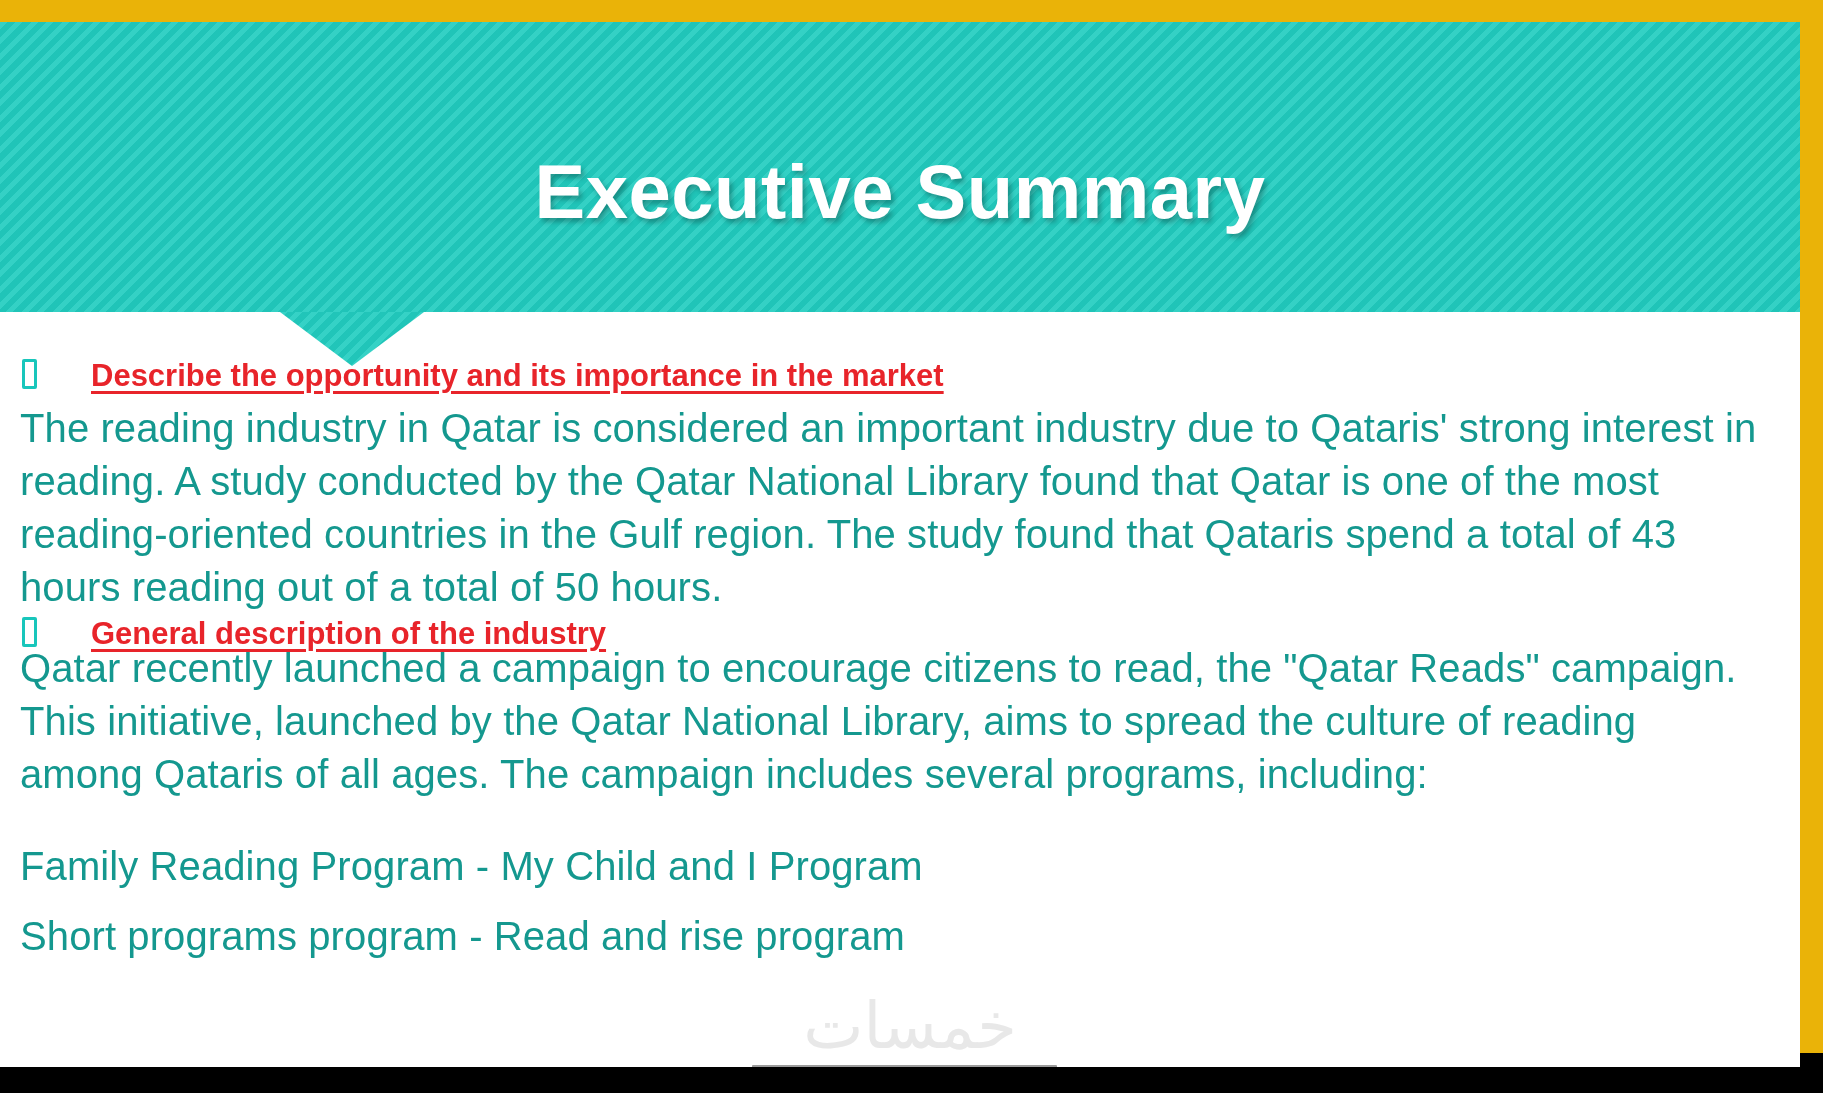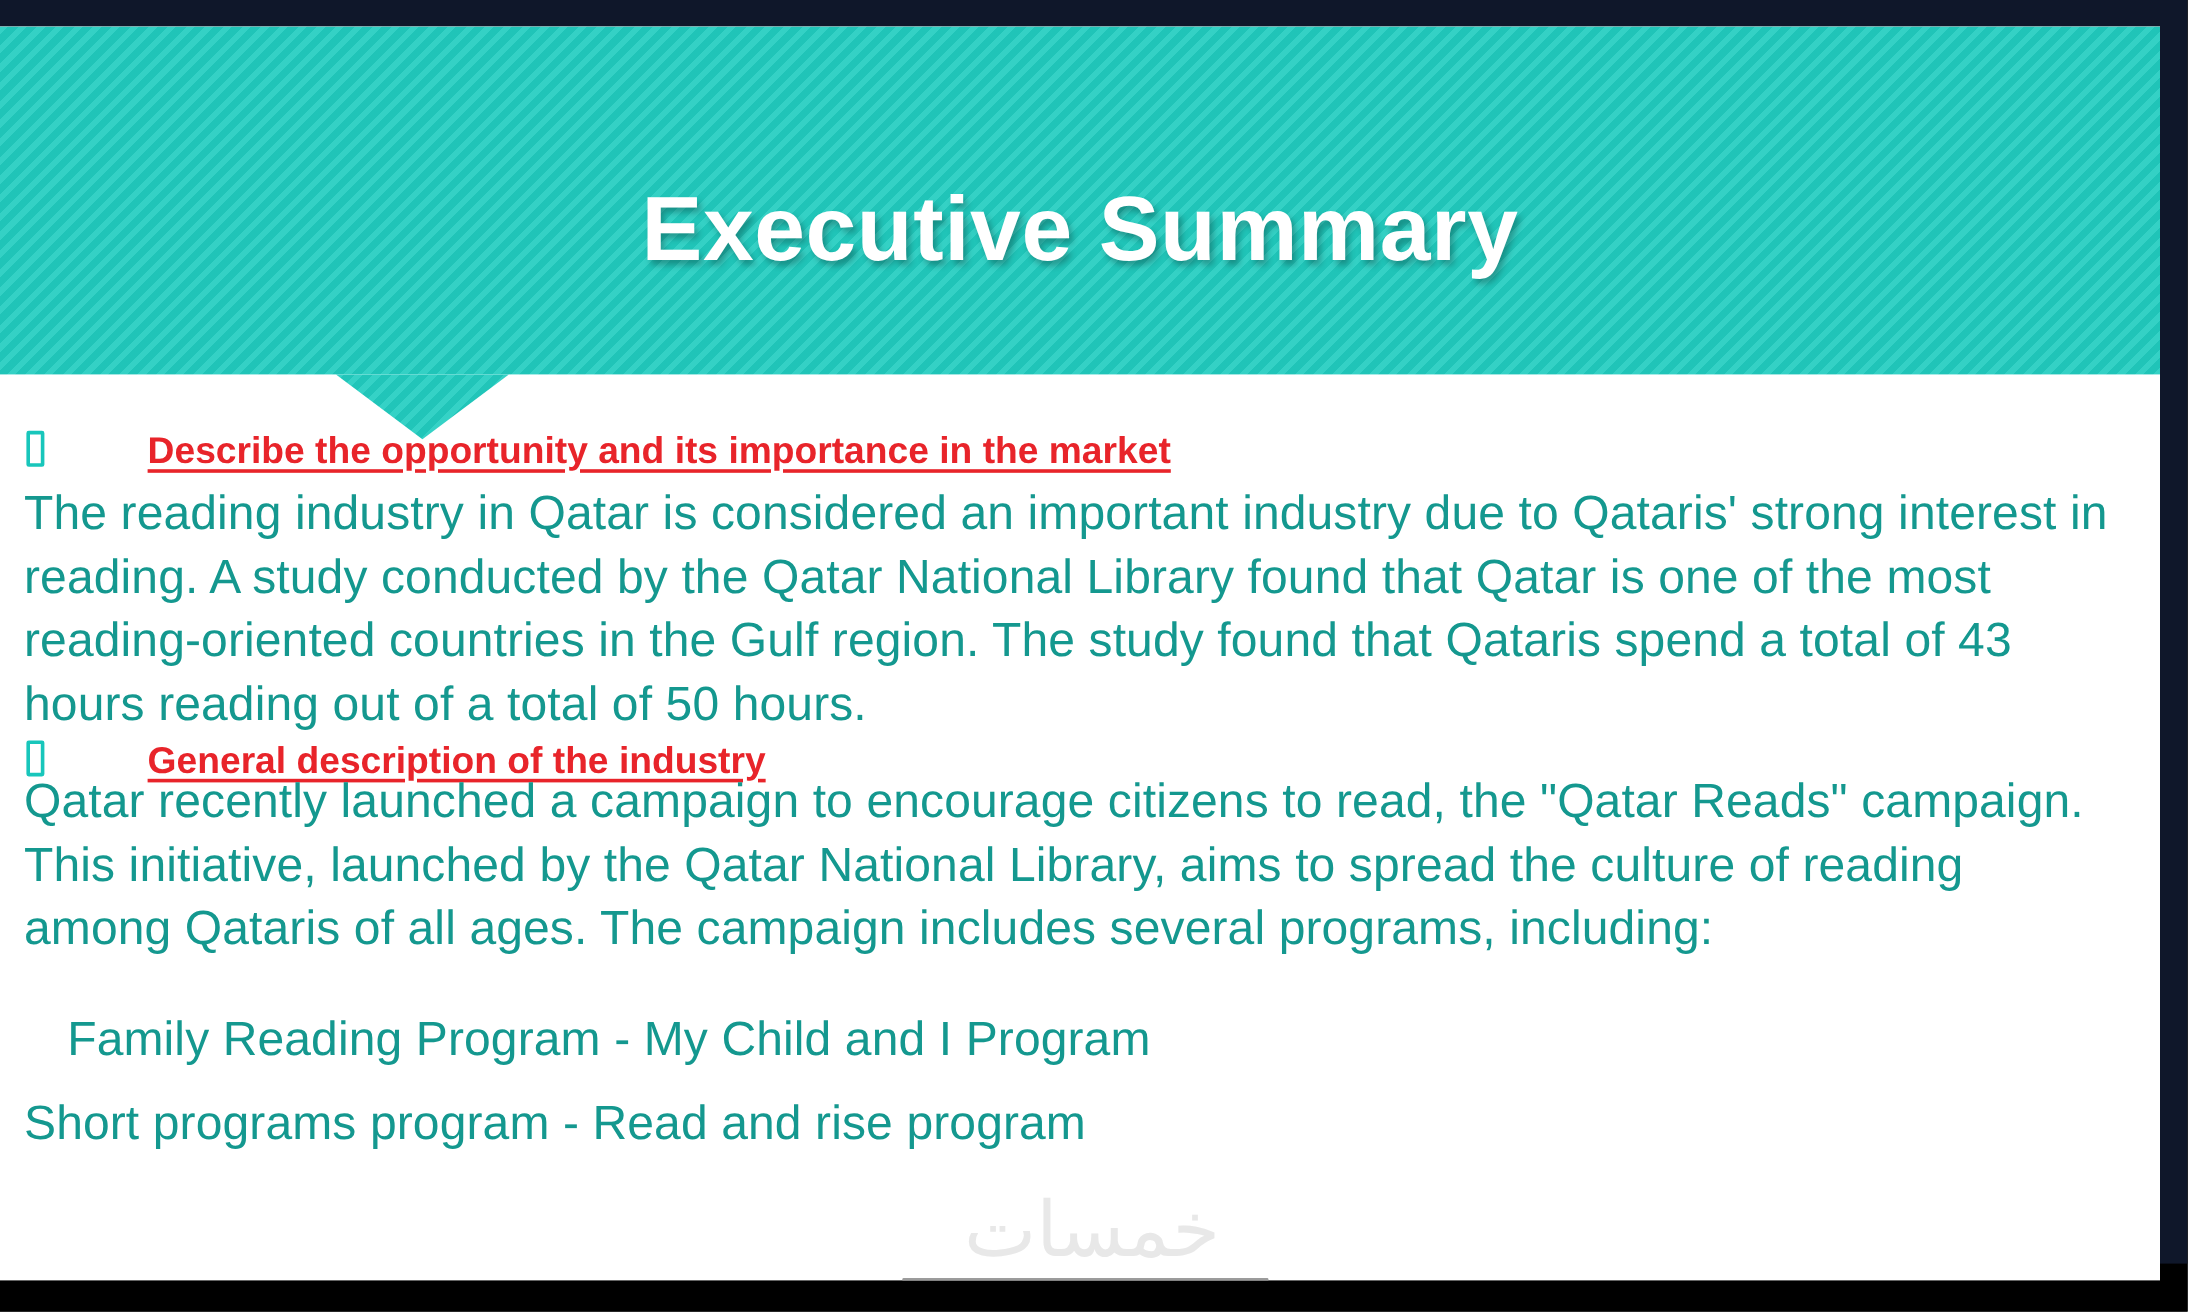--- a/index.html
+++ b/index.html
@@ -12,21 +12,21 @@
     height: 1093px;
     overflow: hidden;
     font-family: "Liberation Sans", sans-serif;
   }
 
   
   #slide-root {
     position: relative;
     width: 1823px;
     height: 1053px;
-    background: #0f172a;
+    background: #eab308;
   }
 
   
   #slide-canvas {
     position: absolute;
     left: 0;
     top: 22px;
     width: 1800px;
     height: 1045px;
     background: #ffffff;
@@ -97,21 +97,20 @@
     top: 290px;
     width: 1800px;
     height: 755px;
   }
 
   .bullet-heading {
     position: absolute;
     display: flex;
     align-items: baseline;
     white-space: nowrap;
-    gap: 32px;
   }
   .bullet-marker {
     display: inline-block;
     width: 15px;
     height: 30px;
     border: 3px solid #18c6bb;
     border-radius: 2px;
     box-sizing: border-box;
     flex: 0 0 auto;
     position: relative;
@@ -181,21 +180,21 @@
 
       <div class="body-paragraph" style="left:20px; top:90px; width:1760px;">The reading industry in Qatar is considered an important industry due to Qataris' strong interest in reading. A study conducted by the Qatar National Library found that Qatar is one of the most reading-oriented countries in the Gulf region. The study found that Qataris spend a total of 43 hours reading out of a total of 50 hours.</div>
 
       <div class="bullet-heading" style="left:22px; top:302px;">
         <span class="bullet-marker"></span>
         <span class="bullet-heading-label" style="margin-left:54px;text-align:right;">General description of the industry</span>
       </div>
 
       <div class="body-paragraph" style="left:20px; top:330px; width:1720px;">Qatar recently launched a campaign to encourage citizens to read, the "Qatar Reads" campaign. This initiative, launched by the Qatar National Library, aims to spread the culture of reading among Qataris of all ages. The campaign includes several programs, including:</div>
 
-      <div class="body-paragraph" style="left:20px; top:528px; width:1600px;margin-left:36px;">Family Reading Program - My Child and I Program</div>
+      <div class="body-paragraph" style="left:20px; top:528px; width:1600px;">Family Reading Program - My Child and I Program</div>
 
       <div class="body-paragraph" style="left:20px; top:598px; width:1600px;">Short programs program - Read and rise program</div>
 
     </div>
 
     <div id="watermark">خمسات</div>
     <div id="watermark-bar"></div>
 
   </div>
 </div>

